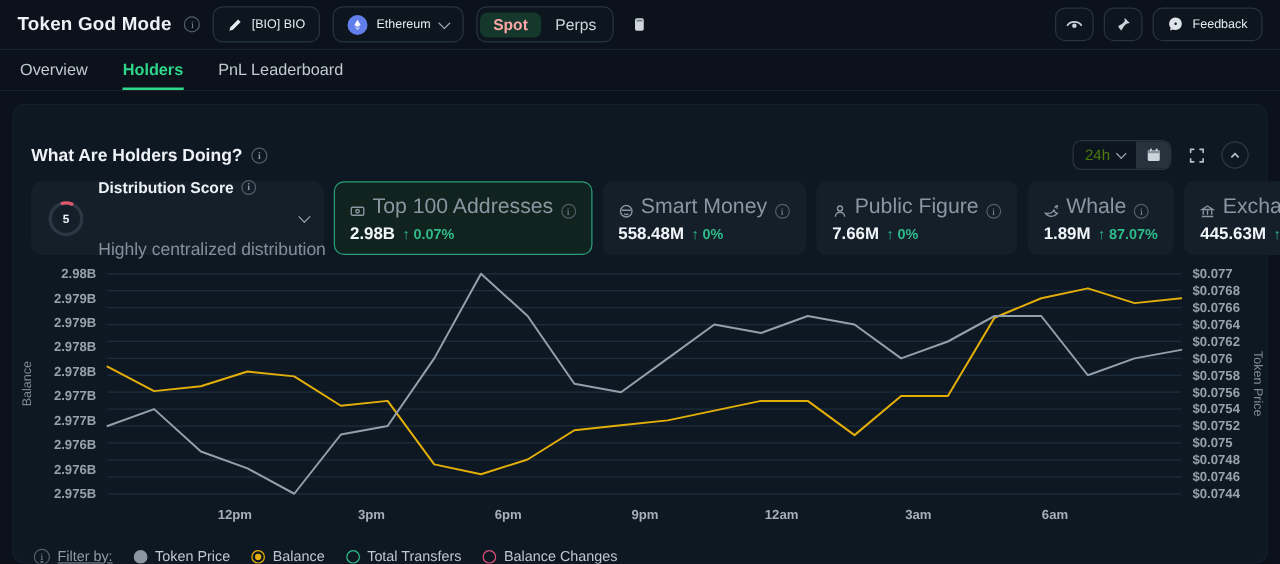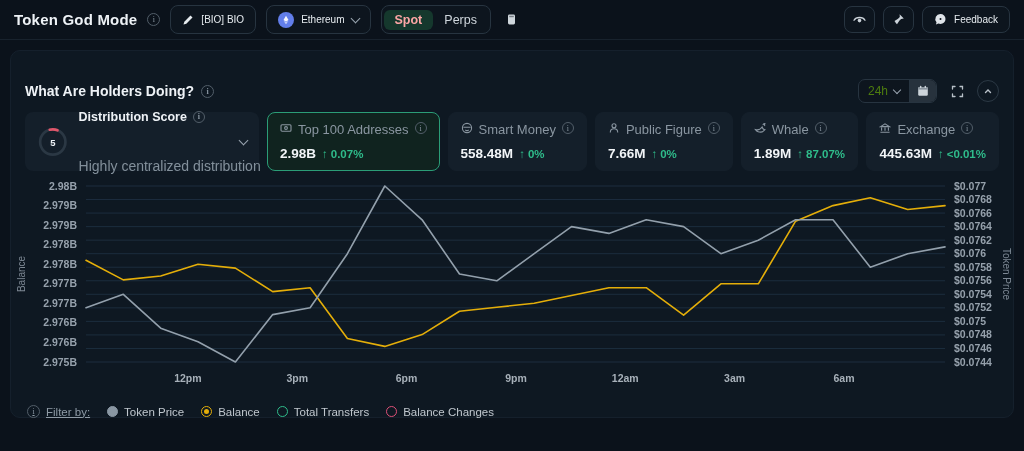--- a/index.html
+++ b/index.html
@@ -33,21 +33,21 @@
   .tf-group { display:flex; align-items:stretch; border:1px solid #273440; border-radius:7px; overflow:hidden; height:24px; background:#0d151e; }
   .tf-label { display:flex; align-items:center; gap:6px; padding:0 9px; font-size:12px; color:#4d7c0f; cursor:pointer; }
   .tf-cal { display:flex; align-items:center; padding:0 7px; background:#27323d; border-left:1px solid #273440; cursor:pointer; }
   .flat-icon { display:inline-flex; align-items:center; justify-content:center; color:#b9c1c9; cursor:pointer; width:22px; height:22px; }
   .round-btn { width:22px; height:22px; border:1px solid #2b3844; border-radius:50%; display:inline-flex; align-items:center; justify-content:center; color:#b9c1c9; cursor:pointer; }
 
   
   .cards { display:flex; gap:8px; padding:0 14px; }
   .card { background:#141f2a; border:1px solid #141f2a; border-radius:8px; padding:9px 12px; flex:1; display:flex; flex-direction:column; justify-content:space-between; height:59px; cursor:pointer; }
   .card.selected { background:#10231f; border-color:#2b9d77; }
-  .card-top { display:flex; align-items:flex-start; gap:6px; font-size:13px; color:#8a96a1; white-space:nowrap; }
+  .card-top { display:flex; align-items:flex-end; gap:6px; font-size:17px; color:#8a96a1; white-space:nowrap; }
   .card-top .info { width:12px; height:12px; }
   .card-val { display:flex; align-items:baseline; gap:6px; }
   .cval { font-size:13.5px; font-weight:700; color:#f2f5f8; }
   .cchg { font-size:11.5px; font-weight:600; color:#2fbc8b; display:inline-flex; gap:3px; }
   .up-arrow::before { content:"\2191"; }
   .cicon { color:#8a96a1; display:inline-flex; flex:none; }
 
   .dist-card { width:234px; flex:none; background:#141f2a; border-radius:8px; padding:8px 12px; display:flex; align-items:center; gap:10px; height:59px; cursor:pointer; }
   .dist-text { display:flex; flex-direction:column; gap:3px; min-width:0; }
   .dist-title { font-size:12.5px; font-weight:700; color:#eef2f6; display:flex; gap:6px; align-items:center; white-space:nowrap; }
@@ -123,20 +123,25 @@
           <svg width="13" height="13" viewBox="0 0 13 13">
               <path d="M6.5 1a5 5 0 110 10c-.7 0-1.5-.1-2.1-.4L2 11.4l.5-2.2A5 5 0 016.5 1z" fill="#dfe4e9"></path>
               <circle cx="6.5" cy="6" r="1" fill="#0b121b"></circle>
             </svg>
         </span>
         <span>Feedback</span>
       </span>
     </span>
   </div>
 
+  <div class="tabs">
+    <span class="tab">Overview</span>
+    <span class="tab active">Holders</span>
+    <span class="tab">PnL Leaderboard</span>
+  </div>
 
   <div class="panel">
 
     <div class="panel-hdr">
       <span class="panel-title">
         <span>What Are Holders Doing?</span>
         <span class="info"></span>
       </span>
       <span class="panel-ctrls">
         <span class="tf-group">

